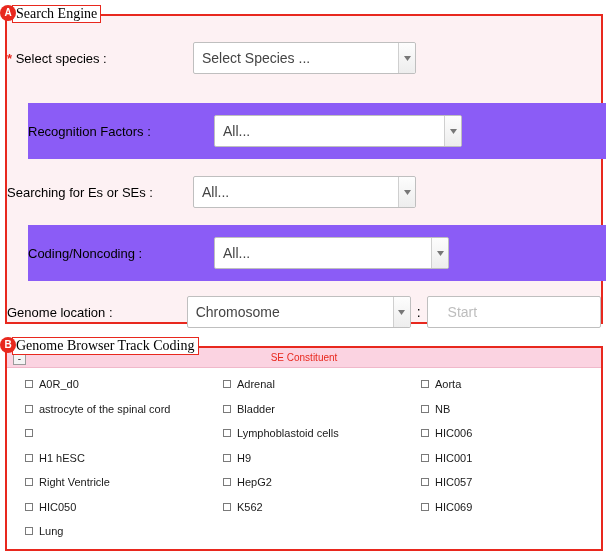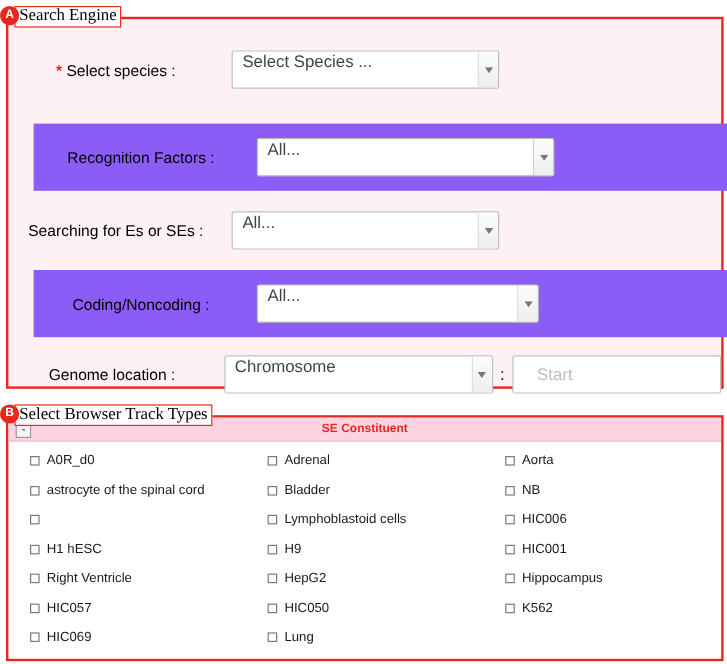--- a/index.html
+++ b/index.html
@@ -62,39 +62,40 @@
     position: absolute;
     left: 0;
     width: 594px;
     height: 56px;
     display: flex;
     align-items: center;
   }
   .frow.shaded { background: #8b5cf6; margin-left: 21px; }
   .frow .flabel {
     width: 186px;
-    text-align: center;
+    text-align: left;
     padding-right: 7px;
     font-family: "Liberation Sans", sans-serif;
     font-size: 13px;
     color: #000;
     white-space: nowrap;
   }
   .frow .flabel .req { color: #e8281e; font-weight: bold; }
 
   .sel {
     position: relative;
     height: 32px;
     background: #fff;
     border: 1px solid #bfbfbf;
     border-radius: 2px;
     font-family: "Liberation Sans", sans-serif;
     font-size: 14px;
     color: #444;
     display: flex;
+    align-items: center;
     padding-left: 8px;
     padding-right: 22px;
   }
   .sel .arrowbox {
     position: absolute;
     right: 0; top: 0;
     width: 17px; height: 100%;
     background: linear-gradient(#fdfdfd, #ededed);
     border-left: 1px solid #cfcfcf;
     border-radius: 0 2px 2px 0;
@@ -156,21 +157,21 @@
     font-family: "Liberation Sans", sans-serif;
     font-size: 10px;
     line-height: 11px;
     text-align: center;
     color: #333;
   }
   .track-head .htitle {
     text-align: center;
     font-family: "Liberation Sans", sans-serif;
     font-size: 10px;
-    font-weight: bold;
+    font-weight: normal;
     color: #e8281e;
     line-height: 20px;
   }
   .track-grid {
     display: grid;
     grid-template-columns: 1fr 1fr 1fr;
     padding: 4px 0 0 0;
   }
   .cell {
     display: flex;
@@ -257,21 +258,21 @@
           </svg>
       </span>
     </div>
     <span class="colon">:</span>
     <div class="txt-start">Start</div>
   </div>
 
 </div>
 
 <div class="badge badge-b">B</div>
-<div class="label-box label-b">Select Browser Track Types</div>
+<div class="label-box label-b">Genome Browser Track Coding</div>
 
 <div class="section-b">
   <div class="track-head">
     <div class="minus">-</div>
     <div class="htitle">SE Constituent</div>
   </div>
   <div class="track-grid">
     <div class="cell">
         <span class="cb"></span>
         <span>A0R_d0</span>
@@ -327,24 +328,20 @@
         <span class="cb"></span>
         <span>Right Ventricle</span>
       </div>
     <div class="cell">
         <span class="cb"></span>
         <span>HepG2</span>
       </div>
 
     <div class="cell">
         <span class="cb"></span>
-        <span>Hippocampus</span>
-      </div>
-    <div class="cell">
-        <span class="cb"></span>
         <span>HIC057</span>
       </div>
     <div class="cell">
         <span class="cb"></span>
         <span>HIC050</span>
       </div>
 
     <div class="cell">
         <span class="cb"></span>
         <span>K562</span>

